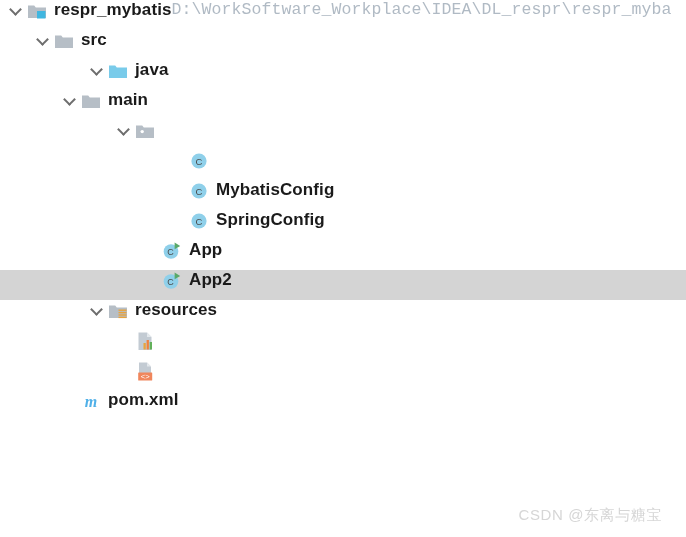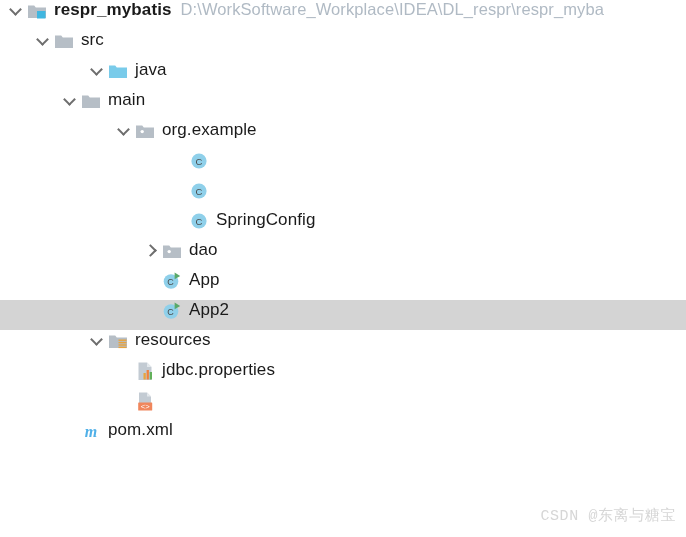--- a/index.html
+++ b/index.html
@@ -73,40 +73,41 @@
     position: relative;
     margin-right: 6px;
     display: inline-block;
   }
   .icon svg { display: block; }
 
   .label {
     font-size: 17px;
     color: #1a1a1a;
     letter-spacing: 0.1px;
+    font-weight: bold;
   }
   .label.bold { font-weight: bold; }
 
   .path {
     font-size: 16.5px;
     color: #b0bac4;
-    margin-left: 9px;
     letter-spacing: 0.1px;
+    font-family: Liberation Mono, monospace;
   }
 
   
   #watermark {
     position: absolute;
-    right: 10px;
+    right: 24px;
     bottom: 12px;
     font-size: 15px;
     color: #d6d6d6;
     letter-spacing: 0.6px;
     user-select: none;
-    font-family: Liberation Mono, monospace;
+    font-family: Liberation Sans, sans-serif;
   }
 </style>
 </head>
 <body>
 
 <div id="tree">
     <div class="row">
       <span class="indent" style="width: 6px;"></span>
       <span class="toggle expanded"></span>
       <span class="icon">
@@ -150,63 +151,52 @@
     </div>
     <div class="row">
       <span class="indent" style="width: 114px;"></span>
       <span class="toggle expanded"></span>
       <span class="icon">
         <svg width="22" height="22" viewBox="0 0 22 22" xmlns="http://www.w3.org/2000/svg">
           <path d="M2 5.5h6.2l1.6 2h10.2v10.5H2z" fill="#b6bec6"></path>
           <circle cx="8.2" cy="11.6" r="1.7" fill="#ffffff"></circle>
         </svg>
       </span>
-      <span class="label">org.example</span>
     </div>
     <div class="row">
       <span class="indent" style="width: 168px;"></span>
       <span class="toggle none"></span>
       <span class="icon">
         <svg width="22" height="22" viewBox="0 0 22 22" xmlns="http://www.w3.org/2000/svg">
           <circle cx="11" cy="11" r="7.6" fill="#8fd0ea"></circle>
           <text x="11" y="15.2" font-size="9.5" font-family="Liberation Sans, sans-serif" fill="#4a4a4a" text-anchor="middle">C</text>
         </svg>
       </span>
     </div>
     <div class="row">
       <span class="indent" style="width: 168px;"></span>
       <span class="toggle none"></span>
       <span class="icon">
         <svg width="22" height="22" viewBox="0 0 22 22" xmlns="http://www.w3.org/2000/svg">
           <circle cx="11" cy="11" r="7.6" fill="#8fd0ea"></circle>
           <text x="11" y="15.2" font-size="9.5" font-family="Liberation Sans, sans-serif" fill="#4a4a4a" text-anchor="middle">C</text>
         </svg>
       </span>
+      <span class="label">MybatisConfig</span>
     </div>
     <div class="row">
       <span class="indent" style="width: 168px;"></span>
       <span class="toggle none"></span>
       <span class="icon">
         <svg width="22" height="22" viewBox="0 0 22 22" xmlns="http://www.w3.org/2000/svg">
           <circle cx="11" cy="11" r="7.6" fill="#8fd0ea"></circle>
           <text x="11" y="15.2" font-size="9.5" font-family="Liberation Sans, sans-serif" fill="#4a4a4a" text-anchor="middle">C</text>
         </svg>
       </span>
       <span class="label">SpringConfig</span>
-    </div>
-    <div class="row">
-      <span class="indent" style="width: 141px;"></span>
-      <span class="toggle collapsed"></span>
-      <span class="icon">
-        <svg width="22" height="22" viewBox="0 0 22 22" xmlns="http://www.w3.org/2000/svg">
-          <path d="M2 5.5h6.2l1.6 2h10.2v10.5H2z" fill="#b6bec6"></path>
-          <circle cx="8.2" cy="11.6" r="1.7" fill="#ffffff"></circle>
-        </svg>
-      </span>
-      <span class="label">dao</span>
     </div>
     <div class="row">
       <span class="indent" style="width: 141px;"></span>
       <span class="toggle none"></span>
       <span class="icon">
         <svg width="22" height="22" viewBox="0 0 22 22" xmlns="http://www.w3.org/2000/svg">
           <circle cx="10" cy="11.5" r="7.3" fill="#8fd0ea"></circle>
           <text x="9.4" y="15.4" font-size="9" font-family="Liberation Sans, sans-serif" fill="#4a4a4a" text-anchor="middle">C</text>
           <path d="M13.6 2.6l5.6 3.3-5.6 3.3z" fill="#59a869"></path>
         </svg>
@@ -244,21 +234,20 @@
       <span class="toggle none"></span>
       <span class="icon">
         <svg width="22" height="22" viewBox="0 0 22 22" xmlns="http://www.w3.org/2000/svg">
           <path d="M4.5 2.5h8.5l4.5 4.5v13H4.5z" fill="#c3cbd3"></path>
           <path d="M13 2.5l4.5 4.5H13z" fill="#e3e8ec"></path>
           <rect x="9.5" y="13" width="2.3" height="6.5" fill="#e8a33d"></rect>
           <rect x="12.6" y="10" width="2.3" height="9.5" fill="#f0803c"></rect>
           <rect x="15.7" y="12" width="2.3" height="7.5" fill="#62b05a"></rect>
         </svg>
       </span>
-      <span class="label">jdbc.properties</span>
     </div>
     <div class="row">
       <span class="indent" style="width: 114px;"></span>
       <span class="toggle none"></span>
       <span class="icon">
         <svg width="22" height="22" viewBox="0 0 22 22" xmlns="http://www.w3.org/2000/svg">
           <path d="M5 2.5h8l4 4v12H5z" fill="#c3cbd3"></path>
           <path d="M13 2.5l4 4h-4z" fill="#e3e8ec"></path>
           <rect x="4.2" y="12.5" width="14" height="8" rx="0.6" fill="#f0865c"></rect>
           <text x="11.2" y="19.1" font-size="7.6" font-family="Liberation Sans, sans-serif" fill="#ffffff" text-anchor="middle">&lt;&gt;</text>

